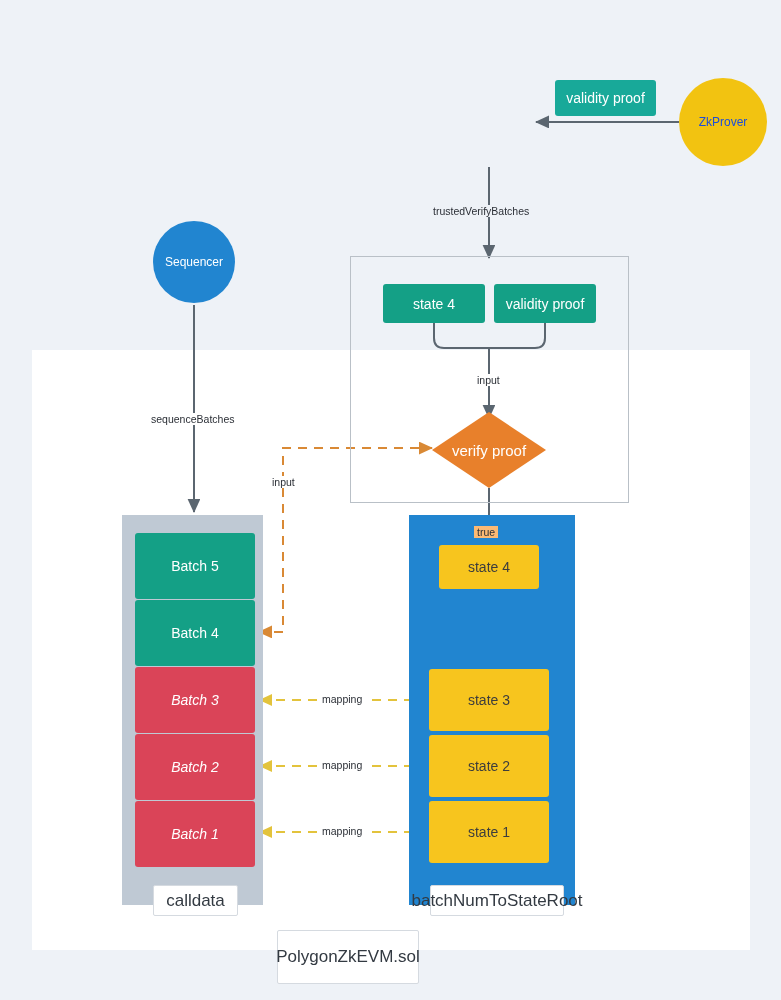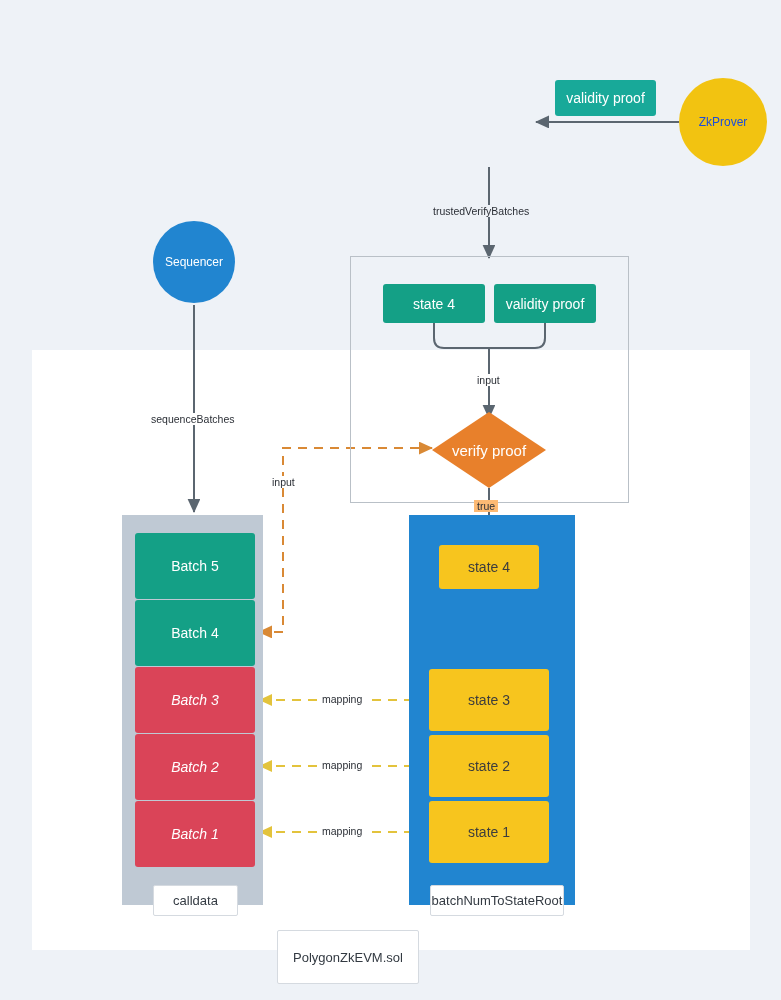--- a/index.html
+++ b/index.html
@@ -51,21 +51,21 @@
   .col-panel{position:absolute;box-sizing:border-box;}
   .col-panel.grey{background:#bfc9d4;}
   .col-panel.blue{background:#2185d0;}
 
   .tag{
     position:absolute;
     background:#ffffff;
     border:1px solid #d5dae0;
     border-radius:2px;
     display:flex;align-items:center;justify-content:center;
-    font-size:13px;color:#333a42;
+    font-size:17px;color:#333a42;
     box-sizing:border-box;
   }
 
   .edge-label{
     position:absolute;
     font-size:10.5px;
     color:#2b2f36;
     background:transparent;
     white-space:nowrap;
   }
@@ -208,21 +208,21 @@
   </div>
 
   <div class="edge-label on-white layer-4" style="left:148px;top:413px;">
     <span>sequenceBatches</span>
   </div>
 
   <div class="edge-label on-white layer-4" style="left:269px;top:476px;">
     <span>input</span>
   </div>
 
-  <div class="edge-label layer-6" style="left:474px;top:500px;background:#fdba74;padding:0 3px;">
+  <div class="edge-label layer-6" style="left:474px;top:526px;background:#fdba74;padding:0 3px;">
     <span>true</span>
   </div>
 
   <div class="edge-label on-white layer-4" style="left:319px;top:693px;">
     <span>mapping</span>
   </div>
   <div class="edge-label on-white layer-4" style="left:319px;top:759px;">
     <span>mapping</span>
   </div>
   <div class="edge-label on-white layer-4" style="left:319px;top:825px;">

